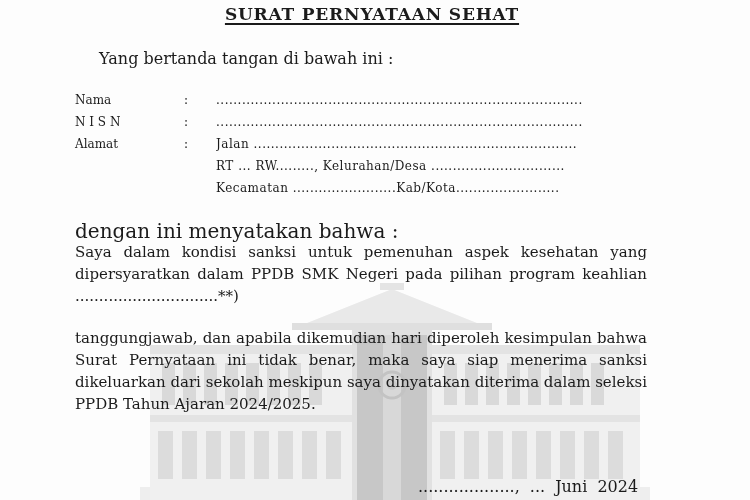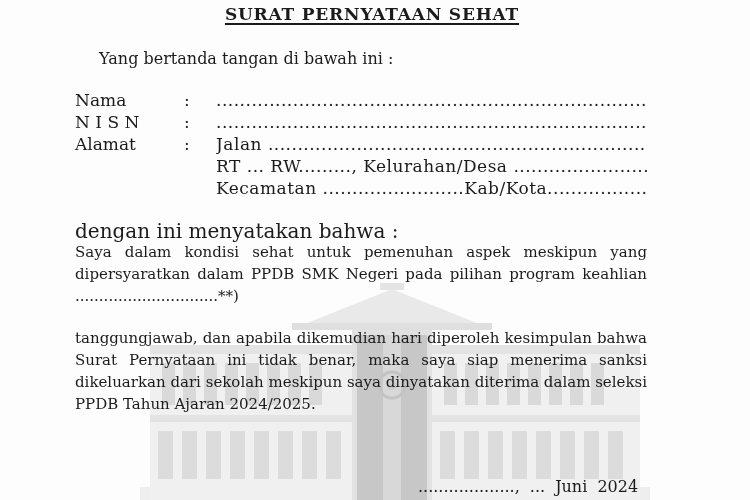--- a/index.html
+++ b/index.html
@@ -22,21 +22,21 @@
   }
   .title span {
     text-decoration: underline;
     text-decoration-thickness: 2px;
     text-underline-offset: 3px;
   }
 
   .opening { top: 49px; left: 75px; font-size: 16px; margin-left: 24px; }
 
   .fields { top: 89px; left: 75px; width: 572px; }
-  .frow { display: flex; height: 22px; font-size: 17px; line-height: 22px; }
+  .frow { display: flex; height: 22px; font-size: 12px; line-height: 22px; }
   .f-label { width: 109px; flex: none; }
   .f-sep   { width: 32px;  flex: none; }
   .f-value { flex: 1; overflow: hidden; white-space: nowrap; letter-spacing: 0.5px; }
 
   .statement-intro { top: 219px; left: 75px; font-size: 20px; }
   .statement { top: 241px; left: 75px; width: 572px; }
   .closing   { top: 327px; left: 75px; width: 572px; }
   .jline {
     font-size: 15px; line-height: 22px;
     text-align: justify; text-align-last: justify;
@@ -141,21 +141,21 @@
   <div class="frow">
     <span class="f-label"></span>
     <span class="f-sep"></span>
     <span class="f-value">Kecamatan ........................Kab/Kota........................</span>
   </div>
 </div>
 
 <div class="layer statement-intro">dengan ini menyatakan bahwa :</div>
 
 <div class="layer statement">
-  <div class="jline">Saya dalam kondisi sehat untuk pemenuhan aspek meskipun yang</div>
+  <div class="jline">Saya dalam kondisi sanksi untuk pemenuhan aspek kesehatan yang</div>
   <div class="jline">dipersyaratkan dalam PPDB SMK Negeri pada pilihan program keahlian</div>
   <div class="jline last">..............................**)</div>
 </div>
 
 <div class="layer closing">
   <div class="jline">tanggungjawab, dan apabila dikemudian hari diperoleh kesimpulan bahwa</div>
   <div class="jline">Surat Pernyataan ini tidak benar, maka saya siap menerima sanksi</div>
   <div class="jline">dikeluarkan dari sekolah meskipun saya dinyatakan diterima dalam seleksi</div>
   <div class="jline last">PPDB Tahun Ajaran 2024/2025.</div>
 </div>

